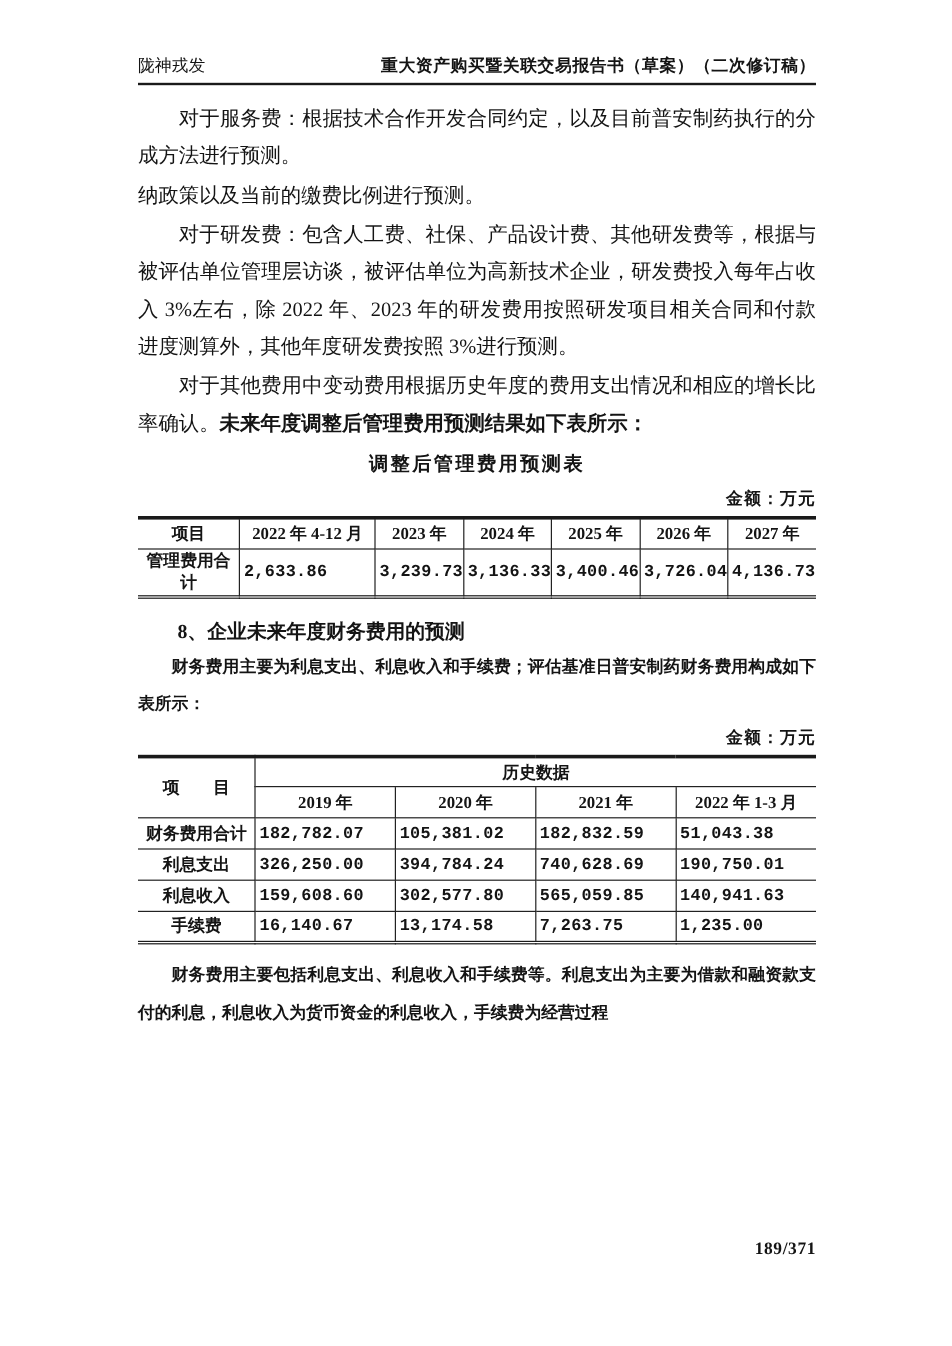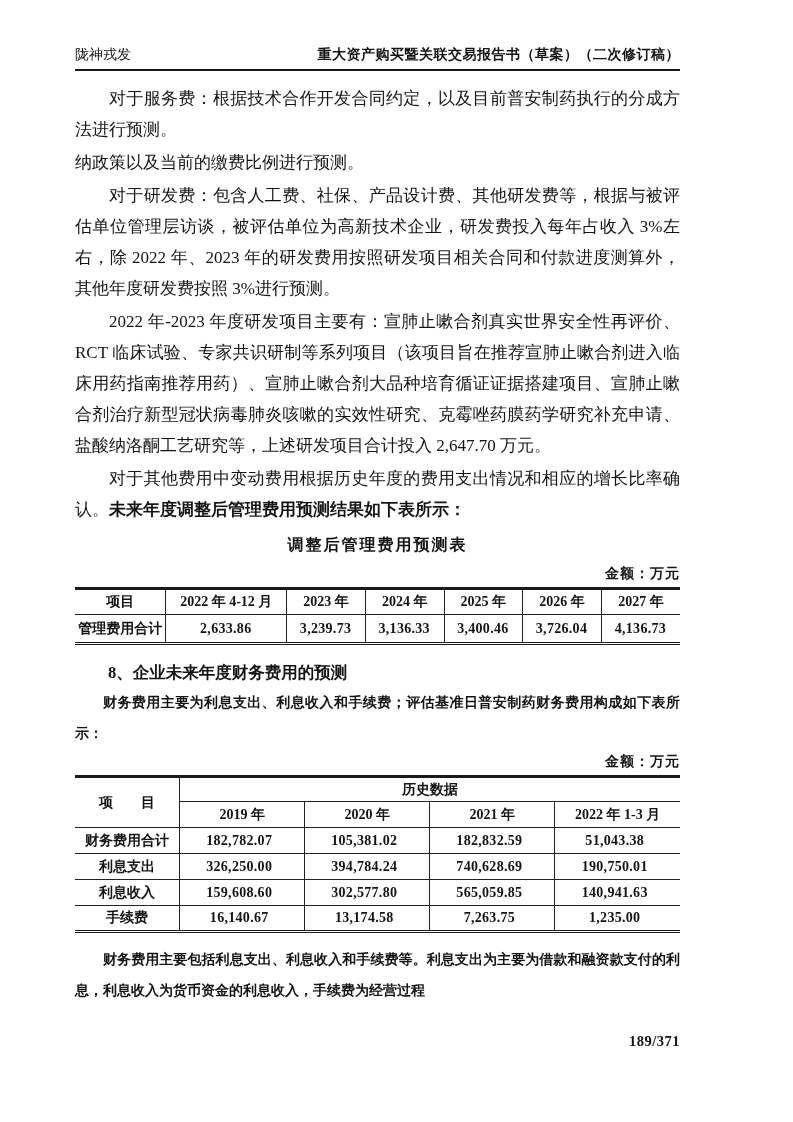--- a/index.html
+++ b/index.html
@@ -4,21 +4,21 @@
 <style>
   * { box-sizing: border-box; margin: 0; padding: 0; }
   html, body { background: #ffffff; }
   .page {
     position: relative;
     width: 793px;
     height: 1122px;
     background: #ffffff;
     color: #141414;
     font-family: "Liberation Serif", "DejaVu Serif", serif;
-    padding: 46px 113px 0 75px;
+    padding: 46px 113px 0 115px;
     overflow: hidden;
   }
   
   .doc-header {
     display: flex;
     justify-content: space-between;
     align-items: flex-end;
     font-size: 14px;
     padding-bottom: 5px;
     border-bottom: 2px solid #1a1a1a;
@@ -78,23 +78,23 @@
     border: 1px solid #222222;
     vertical-align: middle;
     font-size: 14px;
     padding: 1px 3px;
   }
   table th:first-child, table td:first-child { border-left: none; }
   table th:last-child, table td:last-child { border-right: none; }
   th { font-weight: bold; text-align: center; }
   td.label { font-weight: bold; text-align: center; }
   td.num {
-    font-family: Liberation Serif, serif;
-    font-weight: bold;
-    text-align: center;
+    font-family: Liberation Mono, monospace;
+    font-weight: bold;
+    text-align: left;
     padding-right: 4px;
     letter-spacing: .3px;
   }
   .t1 th { height: 26px; }
   .t1 td { height: 29px; }
   .t2 .group-row th { height: 25px; }
   .t2 .years-row th { height: 26px; }
   .t2 td { height: 26px; }
   .t2 td.num { padding-right: 9px; }
   .t2 th.item-head { letter-spacing: 0; }
@@ -123,21 +123,20 @@
   <header class="doc-header">
     <span class="left">陇神戎发</span>
     <span class="right">重大资产购买暨关联交易报告书（草案）（二次修订稿）</span>
   </header>
 
   <main>
 
     <p class="body-p indent">对于服务费：根据技术合作开发合同约定，以及目前普安制药执行的分成方法进行预测。</p>
     <p class="body-p">纳政策以及当前的缴费比例进行预测。</p>
     <p class="body-p indent">对于研发费：包含人工费、社保、产品设计费、其他研发费等，根据与被评估单位管理层访谈，被评估单位为高新技术企业，研发费投入每年占收入 3%左右，除 2022 年、2023 年的研发费用按照研发项目相关合同和付款进度测算外，其他年度研发费按照 3%进行预测。</p>
-    <p class="body-p indent">2022 年-2023 年度研发项目主要有：宣肺止嗽合剂真实世界安全性再评价、RCT 临床试验、专家共识研制等系列项目（该项目旨在推荐宣肺止嗽合剂进入临床用药指南推荐用药）、宣肺止嗽合剂大品种培育循证证据搭建项目、宣肺止嗽合剂治疗新型冠状病毒肺炎咳嗽的实效性研究、克霉唑药膜药学研究补充申请、盐酸纳洛酮工艺研究等，上述研发项目合计投入 2,647.70 万元。</p>
     <p class="body-p indent"><span>对于其他费用中变动费用根据历史年度的费用支出情况和相应的增长比率确认。</span><span class="bold-run">未来年度调整后管理费用预测结果如下表所示：</span></p>
 
     <h3 class="table-title">调整后管理费用预测表</h3>
     <div class="unit-line">金额：万元</div>
 
     <table class="t1">
       <colgroup>
         <col class="c-item">
           <col class="c-first">
           <col class="c-year">

